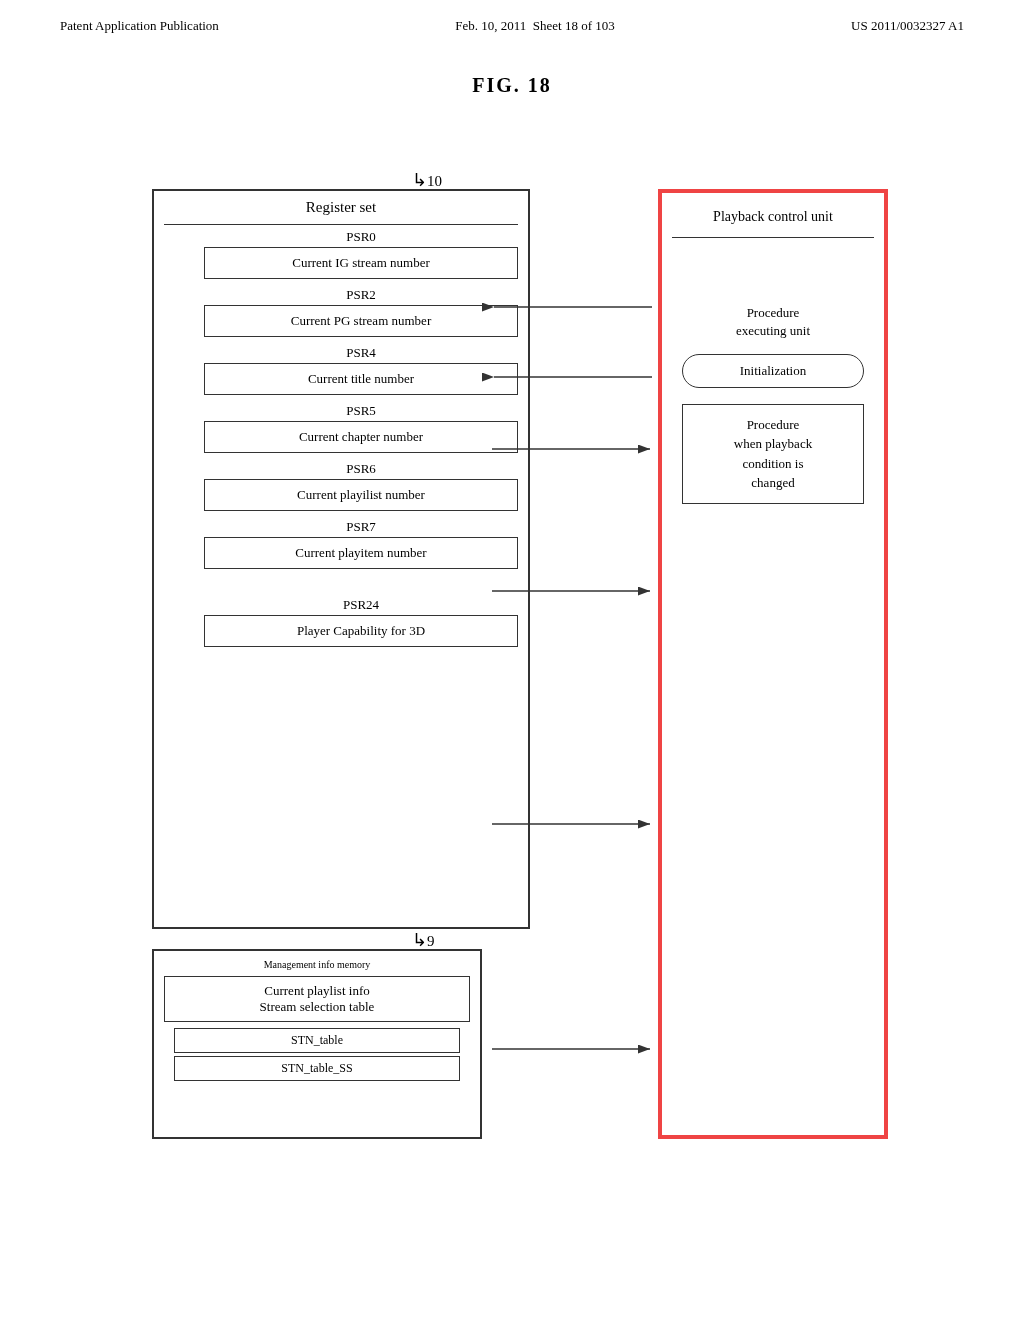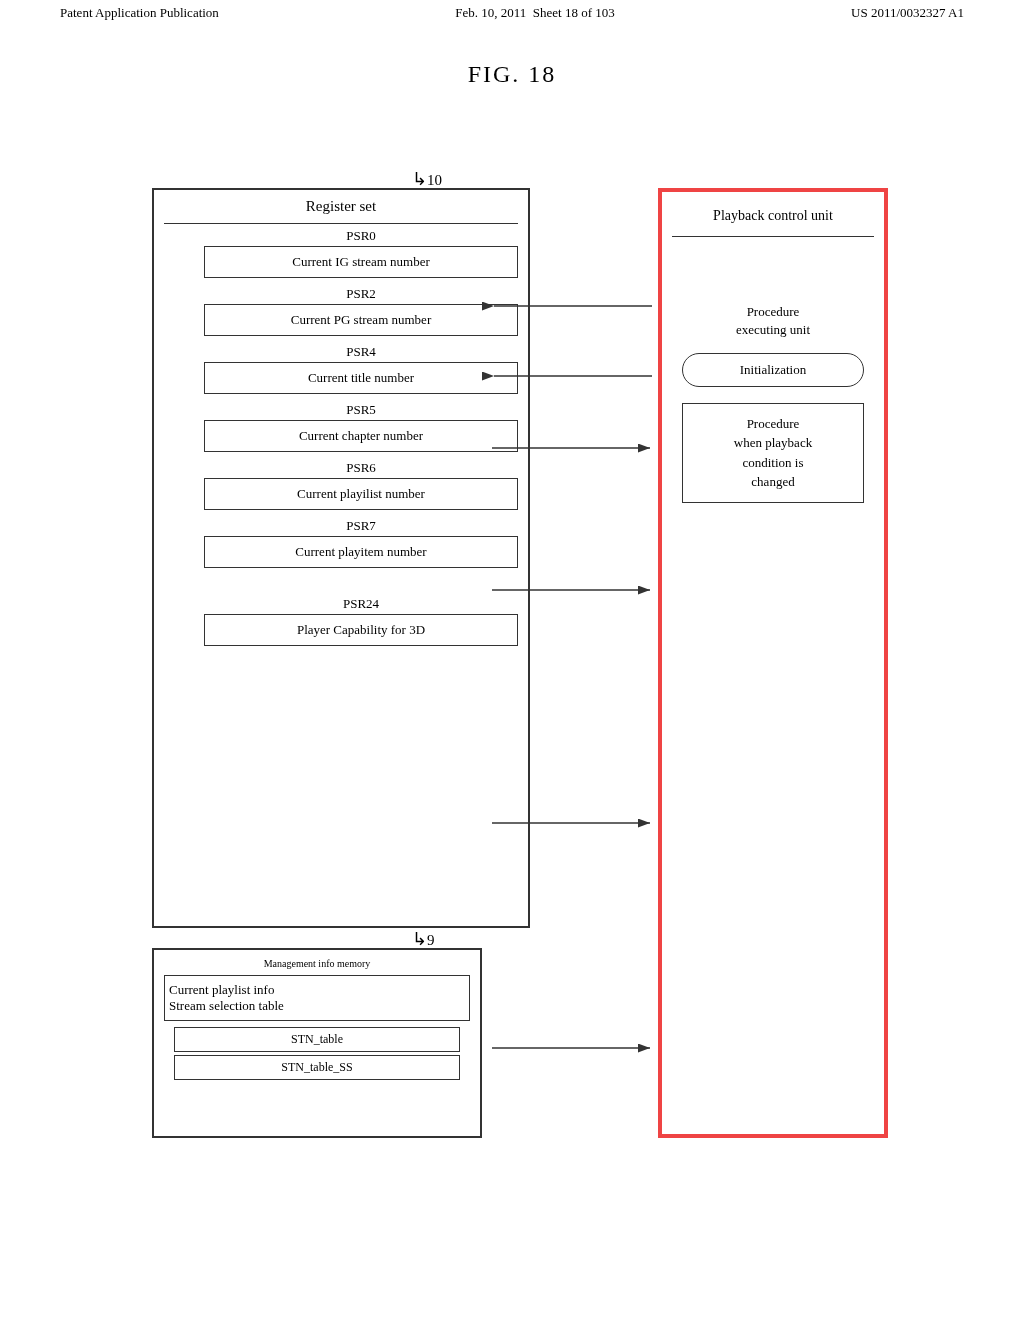--- a/index.html
+++ b/index.html
@@ -9,30 +9,30 @@
       background: #fff;
       font-family: 'Times New Roman', Times, serif;
       font-size: 14px;
       overflow: hidden;
       position: relative;
     }
     .header {
       display: flex;
       justify-content: space-between;
       align-items: center;
-      padding: 5px 60px 10px 60px;
+      padding: 18px 60px 10px 60px;
       font-size: 13px;
     }
 
     .fig-title {
       text-align: center;
-      font-size: 24px;
-      font-weight: normal;
+      font-size: 20px;
+      font-weight: bold;
       margin-top: 30px;
-      margin-bottom: 40px;
+      margin-bottom: 32px;
       letter-spacing: 2px;
     }
 
     .diagram-container {
       position: relative;
       margin: 0 auto;
       width: 820px;
       height: 1020px;
     }
 
@@ -77,20 +77,21 @@
       border: 2px solid #333;
     }
     .mgmt-label {
       text-align: center;
       padding: 8px 0 6px 0;
       font-size: 10px;
     }
     .mgmt-inner {
       margin: 0 10px;
       border: 1.5px solid #333;
+      text-align: center;
       padding: 6px 4px;
       font-size: 13px;
     }
     .mgmt-inner3 {
       margin: 0 20px 0 20px;
       border: 1.5px solid #333;
       text-align: center;
       padding: 4px 20px;
       font-size: 12px;
     }

